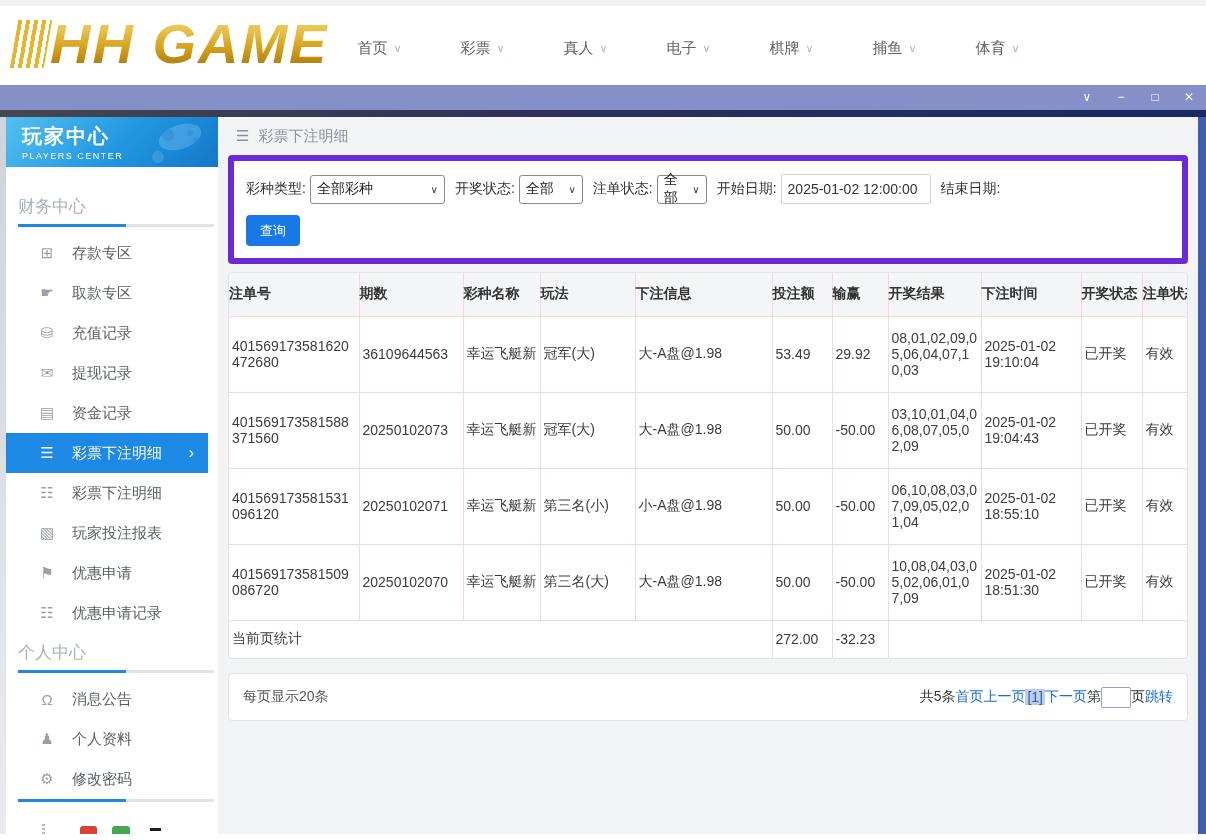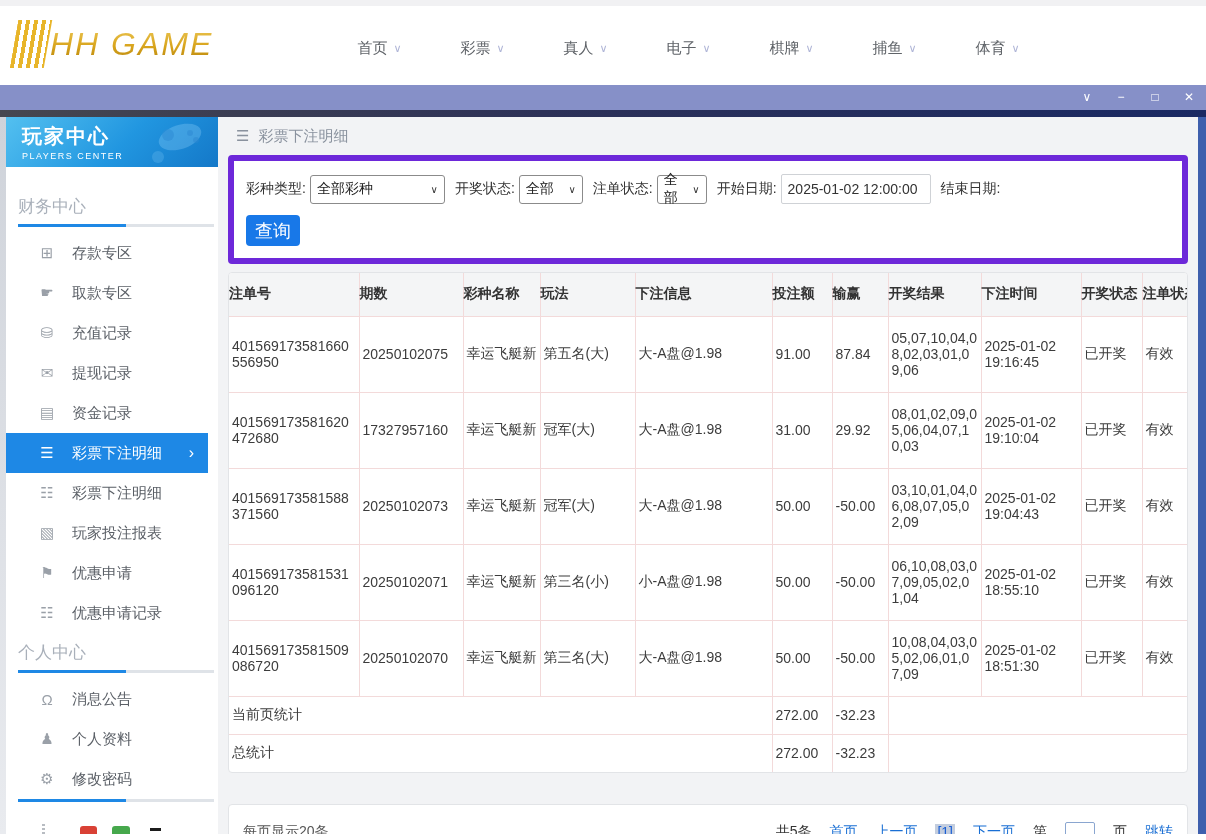--- a/index.html
+++ b/index.html
@@ -5,21 +5,21 @@
   * { margin:0; padding:0; box-sizing:border-box; }
   html,body { width:1206px; height:840px; overflow:hidden; }
   body { font-family:"Liberation Sans","DejaVu Sans",sans-serif; background:#fff; }
   .screen { position:relative; width:1206px; height:840px; background:#fff; }
 
   
   .top-header { position:relative; height:85px; background:#fff; border-top:6px solid #f1f1f3; }
   .logo { position:absolute; left:14px; top:14px; display:flex; align-items:flex-end; }
   .logo-bars { width:34px; height:48px; margin-right:2px; transform:skewX(-10deg);
     background:repeating-linear-gradient(90deg,#e8b52a 0 4px,transparent 4px 8px); }
-  .logo-text { font-size:32px; font-weight:normal; font-style:italic; letter-spacing:2px; line-height:48px;
+  .logo-text { font-size:56px; font-weight:bold; font-style:italic; letter-spacing:2px; line-height:48px;
     background:linear-gradient(180deg,#f2d269 0%,#d8a41c 55%,#a97908 100%);
     -webkit-background-clip:text; background-clip:text; color:transparent; }
   .main-nav { position:absolute; left:328px; top:0; height:85px; display:flex; align-items:center; }
   .nav-item { width:103px; display:flex; align-items:center; justify-content:center; gap:6px;
     color:#5f6368; font-size:15px; cursor:pointer; }
   .nav-chevron { color:#aeb4d6; font-size:11px; }
 
   
   .titlebar { height:25px; background:#8690c8; display:flex; align-items:center; justify-content:flex-end; }
   .win-btn { width:34px; text-align:center; color:#fff; font-size:12px; line-height:25px; cursor:pointer; }
@@ -66,40 +66,40 @@
   .f-label { margin-right:4px; }
   .f-gap { margin-left:10px; }
   .select { display:inline-flex; align-items:center; justify-content:space-between; height:29px;
     border:1px solid #8b8b8b; border-radius:3px; background:#fff; padding:0 6px; cursor:pointer; }
   .sel-val { font-size:14px; color:#222; }
   .sel-arrow { font-size:10px; color:#333; margin-left:10px; }
   .w-lottery { width:135px; } .w-draw { width:64px; } .w-order { width:50px; }
   .date-input { width:150px; height:30px; border:1px solid #cfd2d6; border-radius:2px; padding:0 6px;
     font-size:14px; color:#333; font-family:"Liberation Sans","DejaVu Sans",sans-serif; }
   .btn-search { margin-top:11px; width:54px; height:31px; background:#1878e8; color:#fff; border:none;
-    border-radius:4px; font-size:18px; cursor:pointer; font-family:inherit; }
+    border-radius:4px; font-size:13px; cursor:pointer; font-family:inherit; }
 
   .table-card { background:#fff; border:1px solid #e2e4e7; border-radius:4px; margin-top:8px; overflow:hidden; }
   table { width:100%; border-collapse:collapse; table-layout:fixed; font-size:14px; color:#3c3c3c; text-align:left; }
   col.c0{width:130px} col.c1{width:104px} col.c2{width:77px} col.c3{width:95px} col.c4{width:137px}
   col.c5{width:60px} col.c6{width:56px} col.c7{width:93px} col.c8{width:100px} col.c9{width:61px} col.c10{width:58px}
   th { height:43px; background:#f4f5f6; font-weight:bold; color:#333;
     border-bottom:1px solid #f3dada; border-left:1px solid #f3dada; }
   th:first-child { border-left:none; }
   td { border-left:1px solid #f3dada; border-bottom:1px solid #f3dada; padding:4px 3px; }
   td:first-child { border-left:none; }
   tbody.data-rows td { height:76px; }
   td.break { word-break:break-all; }
   tr.summary td { height:38px; }
   tbody.summary-body tr:last-child td { border-bottom:none; }
 
-  .pagination-card { margin-top:31px; background:#fff; border:1px solid #e2e4e7; border-radius:4px;
-    height:56px; display:flex; align-items:center; justify-content:space-between; padding:0 14px;
+  .pagination-card { margin-top:14px; background:#fff; border:1px solid #e2e4e7; border-radius:4px;
+    height:48px; display:flex; align-items:center; justify-content:space-between; padding:0 14px;
     font-size:14px; color:#555; }
-  .pg-right { display:flex; align-items:center; gap:18px; color:#333; }
+  .pg-right { display:flex; align-items:center; gap:0; color:#333; }
   .pg-link { color:#1a6fd4; cursor:pointer; }
   .pg-current { background:#c3cdde; color:#1a5fd4; padding:0 2px; cursor:default; }
   .pg-input { width:30px; height:21px; border:1px solid #8aa6d0; border-radius:2px; }
 </style>
 </head>
 <body>
 
 <div class="screen">
 
   <header class="top-header">
@@ -284,39 +284,26 @@
               <th>投注额</th>
               <th>输赢</th>
               <th>开奖结果</th>
               <th>下注时间</th>
               <th>开奖状态</th>
               <th>注单状态</th>
             </tr>
           </thead>
           <tbody class="data-rows">
               <tr>
-                <td class="break">401569173581660556950</td>
-                <td>20250102075</td>
-                <td>幸运飞艇新</td>
-                <td>第五名(大)</td>
-                <td>大-A盘@1.98</td>
-                <td>91.00</td>
-                <td>87.84</td>
-                <td class="break">05,07,10,04,08,02,03,01,09,06</td>
-                <td>2025-01-02 19:16:45</td>
-                <td>已开奖</td>
-                <td>有效</td>
-              </tr>
-              <tr>
                 <td class="break">401569173581620472680</td>
-                <td>17327957160</td>
+                <td>36109644563</td>
                 <td>幸运飞艇新</td>
                 <td>冠军(大)</td>
                 <td>大-A盘@1.98</td>
-                <td>31.00</td>
+                <td>53.49</td>
                 <td>29.92</td>
                 <td class="break">08,01,02,09,05,06,04,07,10,03</td>
                 <td>2025-01-02 19:10:04</td>
                 <td>已开奖</td>
                 <td>有效</td>
               </tr>
               <tr>
                 <td class="break">401569173581588371560</td>
                 <td>20250102073</td>
                 <td>幸运飞艇新</td>
@@ -356,26 +343,20 @@
                 <td>有效</td>
               </tr>
             </tbody>
           <tbody class="summary-body">
             <tr class="summary">
               <td colspan="5">当前页统计</td>
               <td>272.00</td>
               <td>-32.23</td>
               <td colspan="4"></td>
             </tr>
-            <tr class="summary">
-              <td colspan="5">总统计</td>
-              <td>272.00</td>
-              <td>-32.23</td>
-              <td colspan="4"></td>
-            </tr>
           </tbody>
         </table>
       </section>
 
       <section class="pagination-card">
         <span>每页显示20条</span>
         <div class="pg-right">
           <span>共5条</span>
           <span class="pg-link">首页</span>
           <span class="pg-link">上一页</span>

